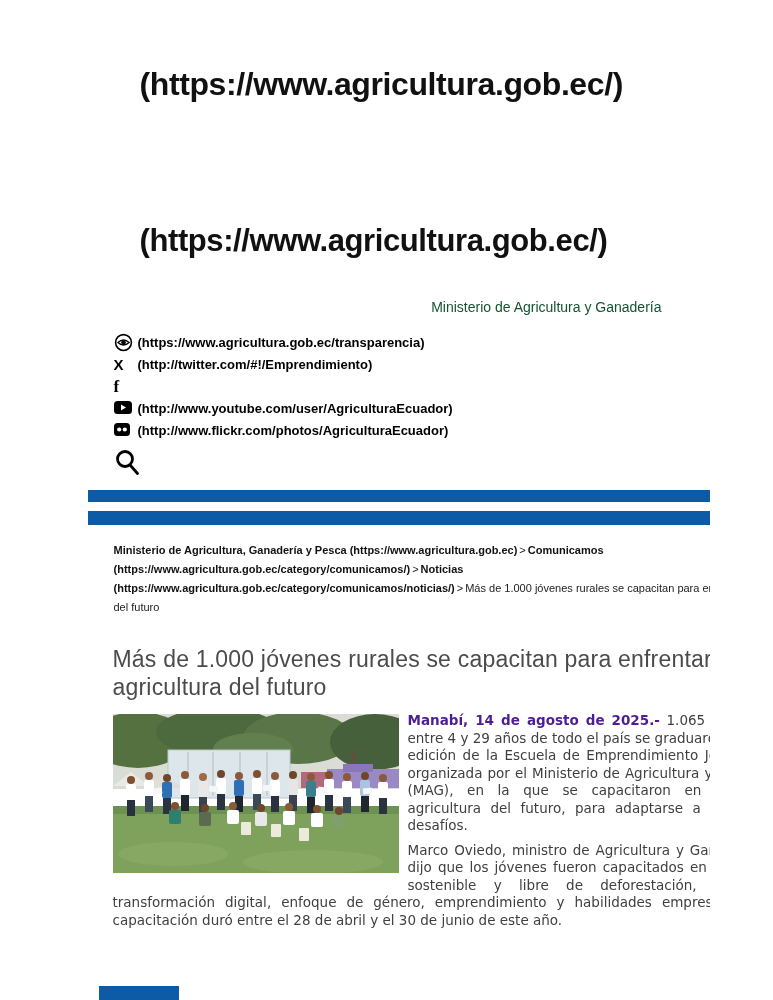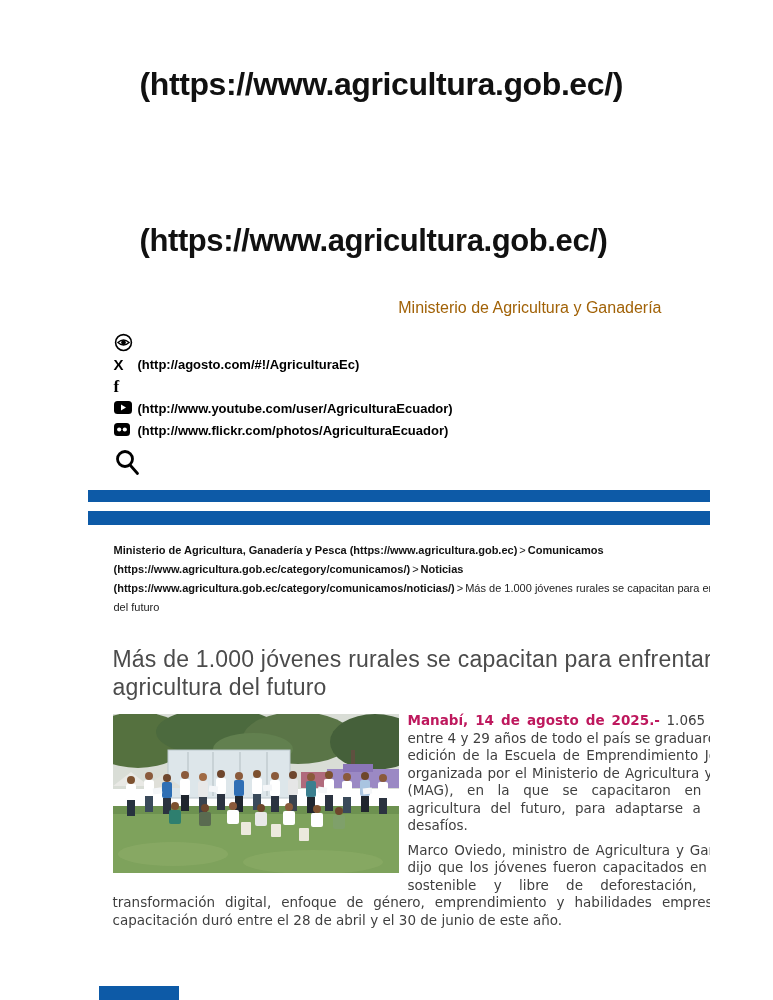--- a/index.html
+++ b/index.html
@@ -13,21 +13,21 @@
 
   .site-link {
     position:absolute; left:76px; display:block;
     font-weight:700; color:#111; letter-spacing:-0.4px; white-space:nowrap;
   }
   .site-link.top    { top:66px;  font-size:32px; }
   .site-link.bottom { top:223px; font-size:31px; }
 
   .ministry-name {
     position:absolute; top:299px; right:48px;
-    font-size:16px; color:#a16207; font-weight:400;
+    font-size:14px; color:#14532d; font-weight:400;
   }
 
   .social-list { position:absolute; left:50px; top:331px; }
   .social-row {
     display:flex; align-items:center; height:22px; margin-bottom:0;
     font-size:13px; font-weight:700; color:#000; white-space:nowrap;
   }
   .social-row .ic { width:20px; height:18px; display:inline-flex; align-items:center; justify-content:flex-start; margin-right:4px; flex:0 0 20px; }
   .glyph-x { font-weight:900; font-size:15px; line-height:1; }
   .glyph-f { font-weight:900; font-size:17px; line-height:1; font-family:"Liberation Serif", serif; }
@@ -59,21 +59,21 @@
 
   .article-body {
     position:absolute; left:49px; top:712px; width:675px;
     font-family:"DejaVu Sans", sans-serif;
     font-size:13.5px; line-height:17.5px; color:#3f3f3f; text-align:justify;
   }
   .article-photo {
     float:left; width:286px; height:159px; margin:2px 9px 5px 0; display:block;
   }
   .article-body p { margin:0 0 7px 0; }
-  .article-body b { color:#be185d; }
+  .article-body b { color:#4c1d95; }
 
   .scroll-line { position:absolute; left:769px; top:713px; width:2px; height:252px; background:#e6e6e6; }
   .footer-bar { position:absolute; left:35px; top:986px; width:80px; height:14px; background:#0d5aa7; }
 </style>
 </head>
 <body>
 
 <div class="page">
 
   <a class="site-link top" href="#">(https://www.agricultura.gob.ec/)</a>
@@ -99,26 +99,27 @@
 
   <div class="social-list">
     <a class="social-row" href="#">
       <span class="ic">
         <svg width="19" height="19" viewBox="0 0 24 24">
           <circle cx="12" cy="12" r="10" fill="none" stroke="#000" stroke-width="2"></circle>
           <path d="M5 12 Q12 5.5 19 12 Q12 18.5 5 12 Z" fill="none" stroke="#000" stroke-width="1.8"></path>
           <circle cx="12" cy="12" r="3" fill="#000"></circle>
         </svg>
       </span>
+      <span>(https://www.agricultura.gob.ec/transparencia)</span>
     </a>
     <a class="social-row" href="#">
       <span class="ic">
           <span class="glyph-x">X</span>
         </span>
-      <span>(http://agosto.com/#!/AgriculturaEc)</span>
+      <span>(http://twitter.com/#!/Emprendimiento)</span>
     </a>
     <a class="social-row" href="#">
       <span class="ic">
           <span class="glyph-f">f</span>
         </span>
     </a>
     <a class="social-row" href="#">
       <span class="ic">
         <svg width="18" height="14" viewBox="0 0 18 14">
           <rect x="0" y="0" width="18" height="13" rx="3.5" fill="#000"></rect>

